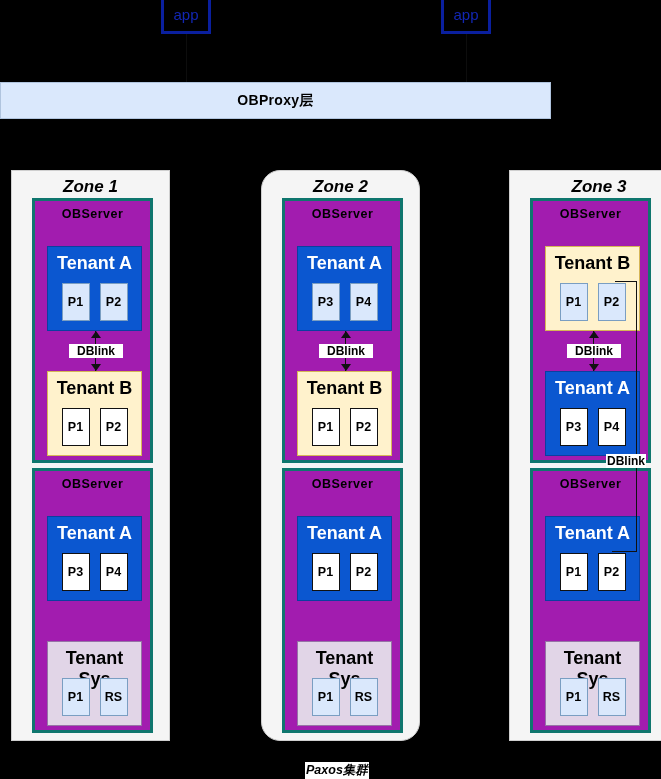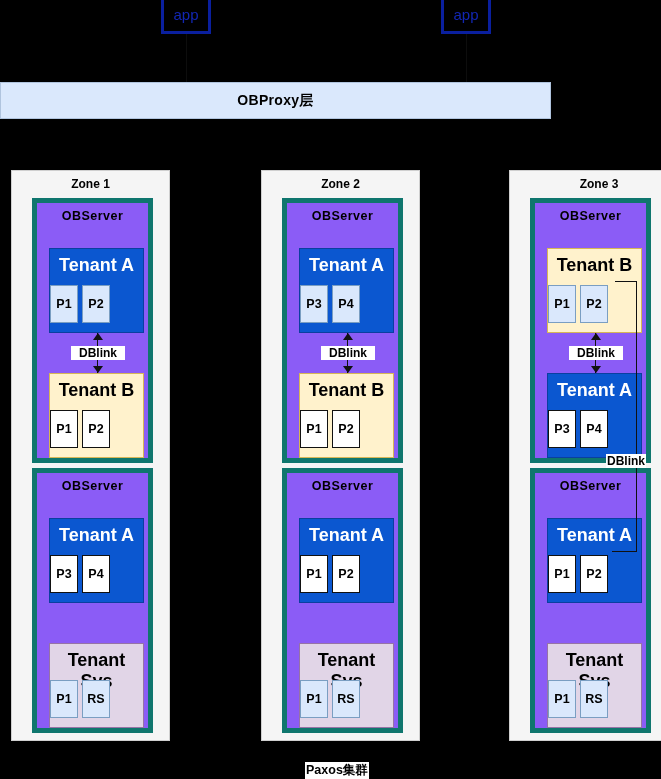--- a/index.html
+++ b/index.html
@@ -18,40 +18,40 @@
   .hline{position:absolute;background:#111;height:1px;}
 
   
   .proxy-bar{background:#dae8fc;border:1px solid #b0c4de;
              display:flex;align-items:center;justify-content:center;
              font-size:14px;font-weight:bold;letter-spacing:.3px;}
 
   
   .zone{background:#f5f5f5;border:1px solid #cfcfcf;}
   .zone-title{position:absolute;top:6px;left:0;right:0;text-align:center;
-              font-size:12px;font-weight:bold;}
-
-  
-  .observer{background:#8b5cf6;border:5px solid #0f766e;}
+              font-size:17px;font-weight:bold;font-style:italic;}
+
+  
+  .observer{background:#a21caf;border:3px solid #0f766e;}
   .obs-title{position:absolute;top:6px;left:0;right:0;text-align:center;
              font-size:12.5px;font-weight:bold;letter-spacing:.5px;}
 
   
   .tenant{position:absolute;box-sizing:border-box;}
   .tenant-title{position:absolute;top:6px;left:0;right:0;text-align:center;
                 font-size:18px;font-weight:bold;}
   .t-a{background:#0b57d0;border:1px solid #0b3fa0;}
   .t-a .tenant-title{color:#ffffff;}
   .t-b{background:#ffe6cc;border:1px solid #d6b656;}
   .t-b{background:#fff2cc;}
   .t-sys{background:#e1d5e7;border:1px solid #9673a6;}
 
   
   .parts{position:absolute;left:0;right:0;bottom:9px;display:flex;
-         gap:4px;}
+         justify-content:center;gap:10px;}
   .chip{width:28px;height:38px;display:flex;align-items:center;
         justify-content:center;font-size:12.5px;font-weight:bold;
         box-sizing:border-box;}
   .chip.light{background:#dae8fc;border:1px solid #7a9ec2;}
   .chip.white{background:#ffffff;border:1px solid #111111;}
 
   
   .dblink-label{position:absolute;background:#ffffff;font-size:12px;
                 font-weight:bold;padding:0 1px;white-space:nowrap;
                 line-height:14px;}
@@ -115,21 +115,21 @@
         </div>
         <div class="tenant t-sys" style="left: 12px; top: 170px; width: 95px; height: 85px;">
           <div class="tenant-title">Tenant Sys</div>
           <div class="parts">
             <div class="chip light">P1</div>
             <div class="chip light">RS</div>
           </div>
         </div>
       </div>
     </div>
-    <div class="abs zone" style="left: 261px; top: 170px; width: 159px; height: 571px;">
+    <div class="abs zone" style="left: 261px; top: 170px; width: 159px; height: 571px; border-radius: 19px;">
       <div class="zone-title">Zone 2</div>
       <div class="abs observer" style="left: 20px; top: 27px; width: 121px; height: 265px;">
         <div class="obs-title">OBServer</div>
         <div class="tenant t-a" style="left: 12px; top: 45px; width: 95px; height: 85px;">
           <div class="tenant-title">Tenant A</div>
           <div class="parts">
             <div class="chip light">P3</div>
             <div class="chip light">P4</div>
           </div>
         </div>
@@ -204,13 +204,13 @@
         </div>
       </div>
     </div>
   </div>
 
 <div class="hline" style="left:615px;top:281px;width:22px;"></div>
 <div class="vline" style="left:636px;top:281px;height:271px;"></div>
 <div class="hline" style="left:612px;top:551px;width:25px;"></div>
 <div class="dblink-label" style="left:606px;top:454px;">DBlink</div>
 
-<div class="paxos" style="left:305px;top:762px;">Paxos集群</div>
+<div class="paxos" style="left:305px;top:762px;font-style:italic;">Paxos集群</div>
 
 </body></html>

